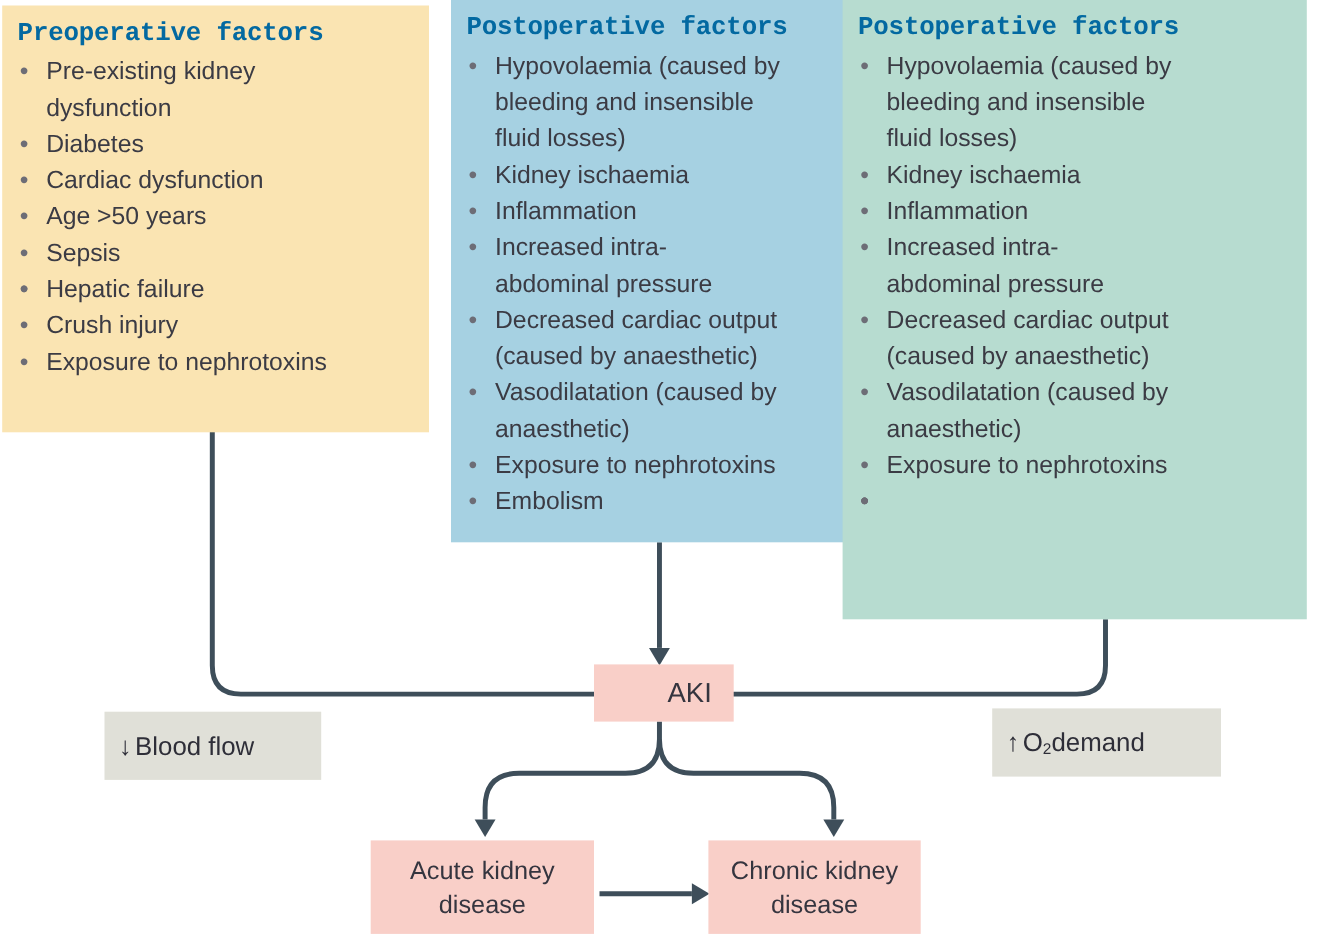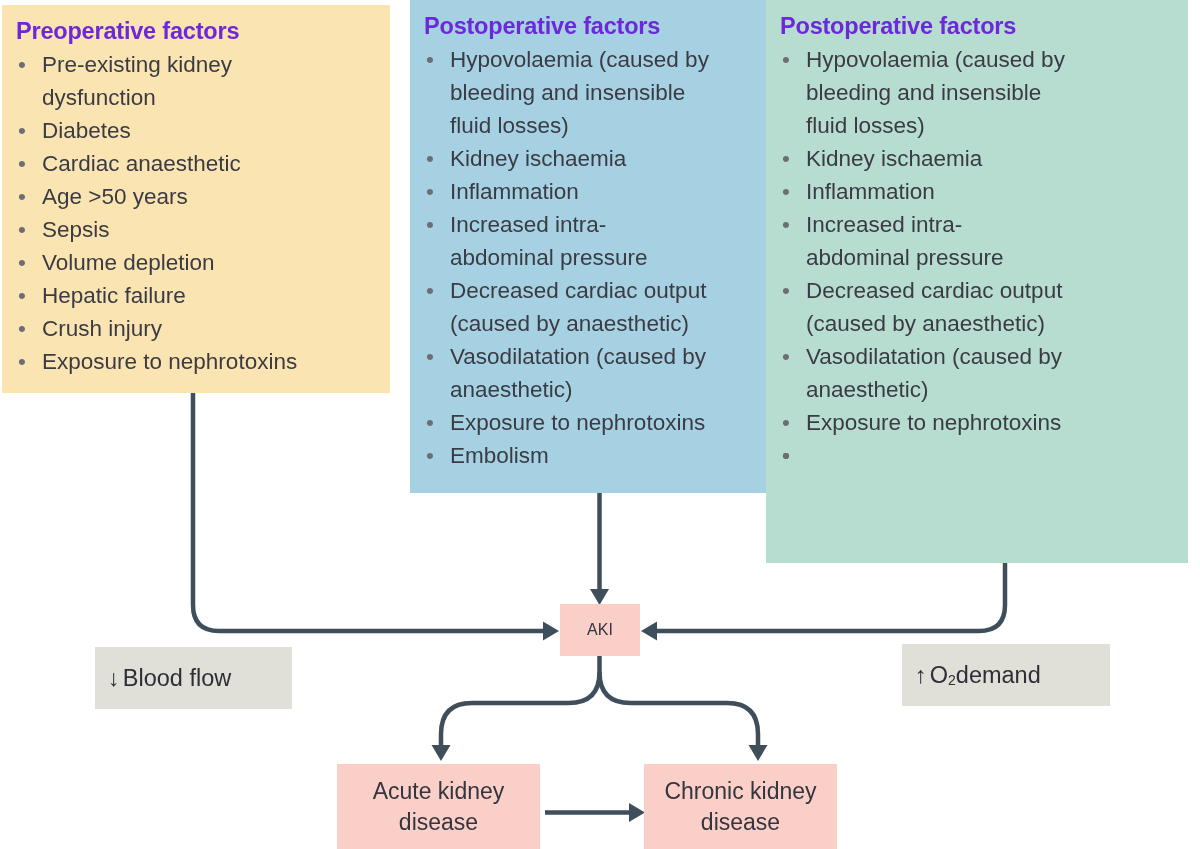--- a/index.html
+++ b/index.html
@@ -21,22 +21,23 @@
     position: absolute;
     box-sizing: border-box;
     padding: 9px 10px 0 14px;
     z-index: 2;
   }
   .factor-box h2 {
     margin: 0;
     font-size: 23.5px;
     line-height: 34px;
     font-weight: bold;
-    color: #6d28d9;
+    color: #0369a1;
     letter-spacing: -0.2px;
+    font-family: Liberation Mono, monospace;
   }
   .factor-box ul {
     list-style: none;
     margin: 0;
     padding: 0;
     font-size: 22.5px;
     line-height: 33px;
     color: #3b3b44;
   }
   .factor-box li { position: relative; padding-left: 26px; }
@@ -56,21 +57,21 @@
     position: absolute;
     z-index: 2;
     background: #f9cfc8;
     color: #35353f;
     display: flex;
     align-items: center;
     justify-content: center;
     text-align: center;
     white-space: pre-line;
   }
-  .aki     { left: 560px; top: 604px; width: 80px;  height: 52px; font-size: 16px; }
+  .aki     { left: 540px; top: 604px; width: 80px;  height: 52px; font-size: 25px; padding-left: 47px; }
   .acute   { left: 337px; top: 764px; width: 203px; height: 85px; font-size: 23px; line-height: 31px; }
   .chronic { left: 644px; top: 764px; width: 193px; height: 85px; font-size: 23px; line-height: 31px; }
 
   .side-label {
     position: absolute;
     z-index: 2;
     background: #e0e0d8;
     color: #2e2e38;
     font-size: 23.5px;
     display: flex;
@@ -109,27 +110,27 @@
 
   <section class="factor-box preop">
     <h2>Preoperative factors</h2>
     <ul>
 
         <li><span class="bullet">•</span><span class="item-text">Pre-existing kidney
 dysfunction</span></li>
 
         <li><span class="bullet">•</span><span class="item-text">Diabetes</span></li>
 
-        <li><span class="bullet">•</span><span class="item-text">Cardiac anaesthetic</span></li>
+        <li><span class="bullet">•</span><span class="item-text">Cardiac dysfunction</span></li>
 
         <li><span class="bullet">•</span><span class="item-text">Age &gt;50 years</span></li>
 
         <li><span class="bullet">•</span><span class="item-text">Sepsis</span></li>
 
-        <li><span class="bullet">•</span><span class="item-text">Volume depletion</span></li>
+        <li><span class="bullet">•</span></li>
 
         <li><span class="bullet">•</span><span class="item-text">Hepatic failure</span></li>
 
         <li><span class="bullet">•</span><span class="item-text">Crush injury</span></li>
 
         <li><span class="bullet">•</span><span class="item-text">Exposure to nephrotoxins</span></li>
       </ul>
   </section>
 
   <section class="factor-box intraop">

